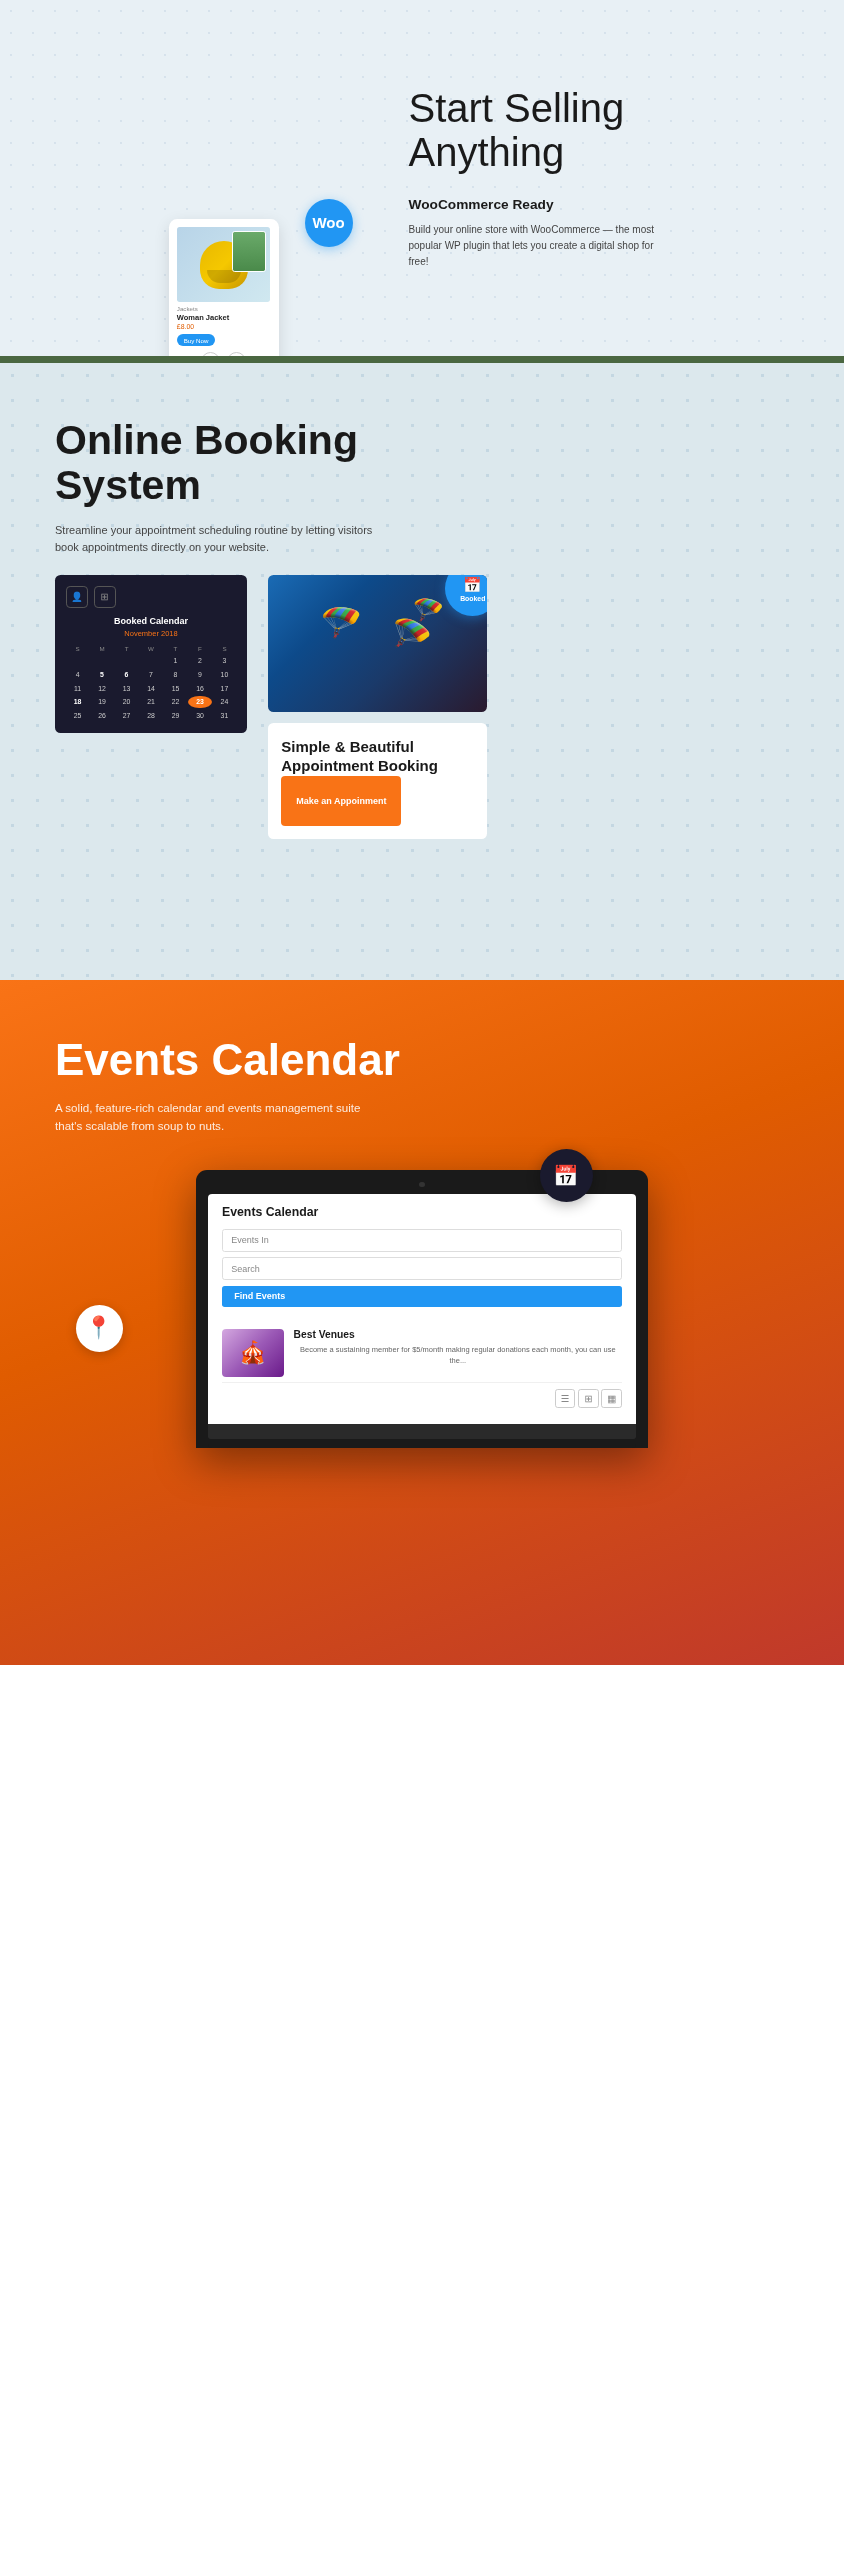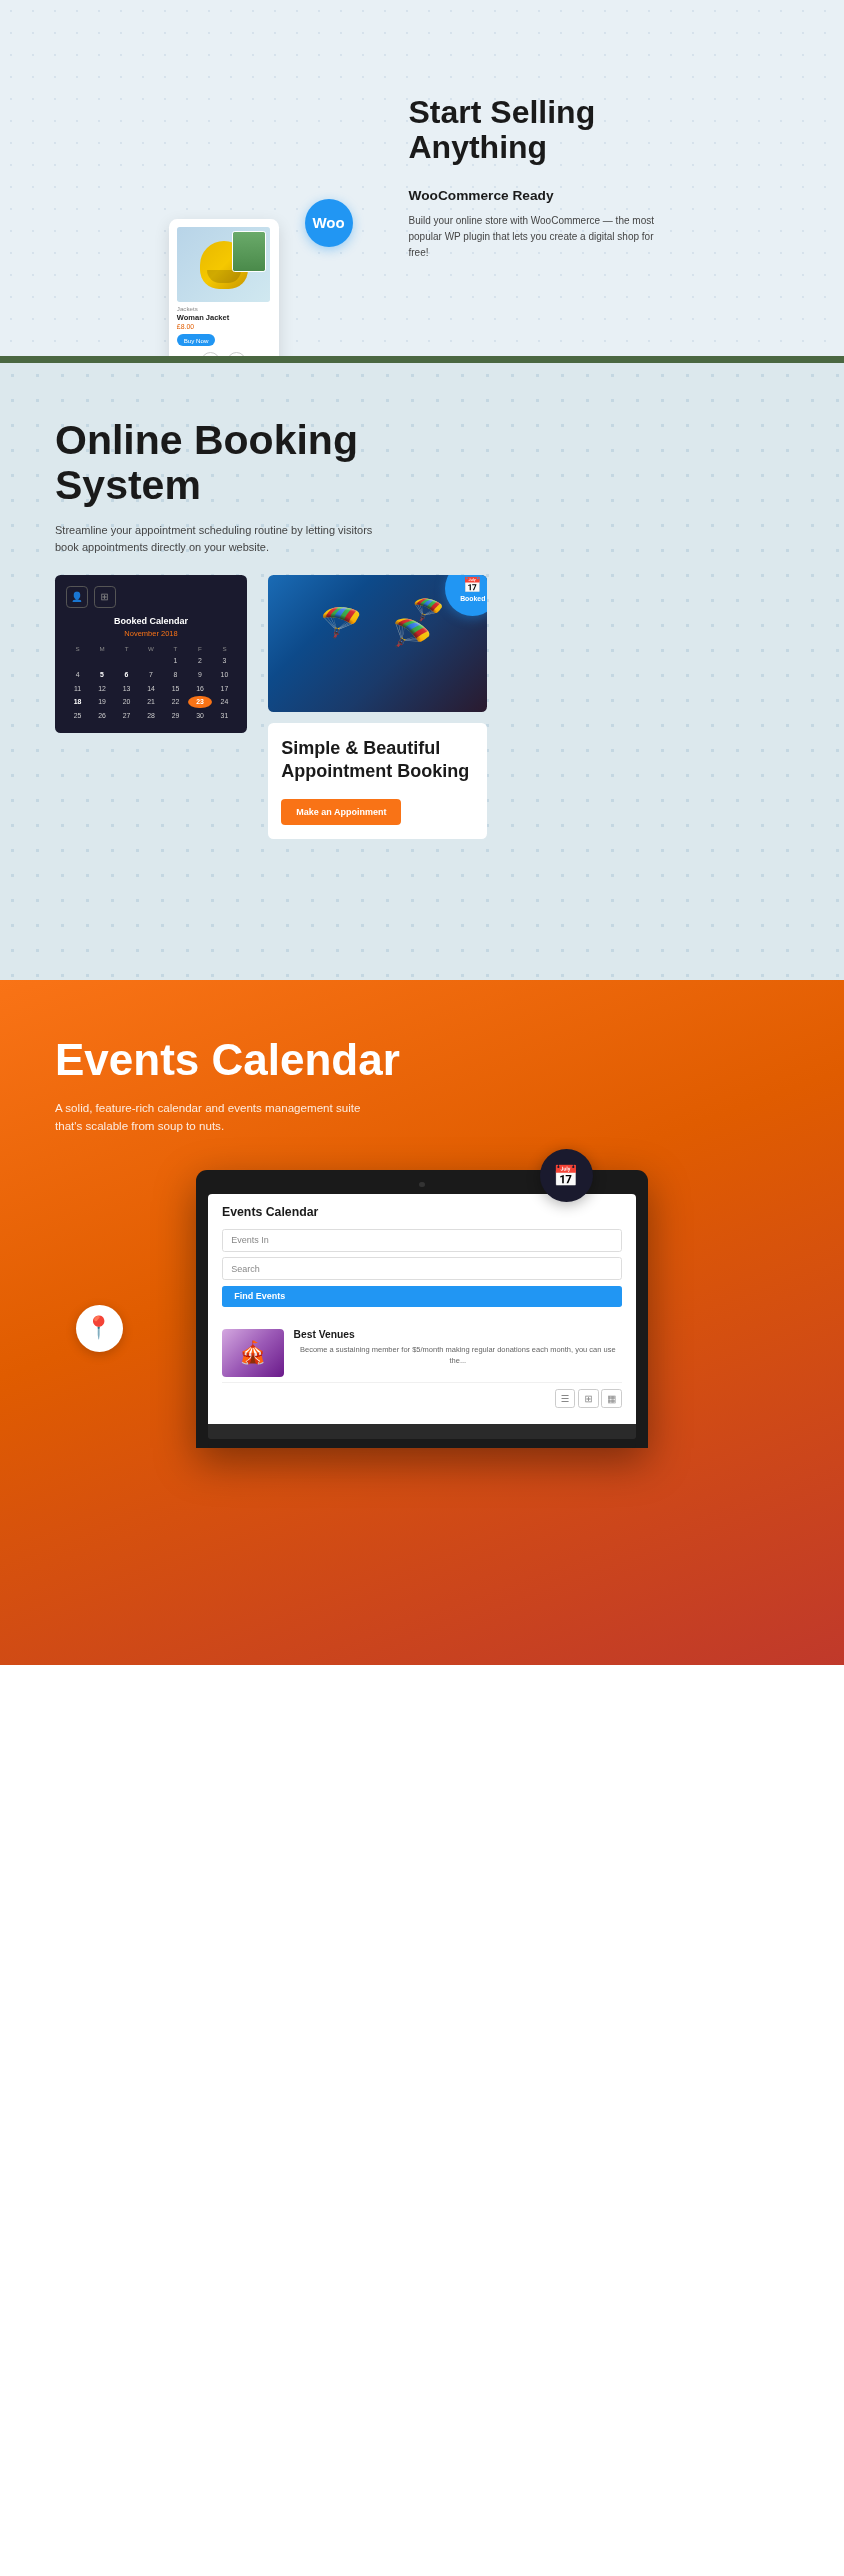--- a/index.html
+++ b/index.html
@@ -135,22 +135,22 @@
       box-shadow: 0 5.5px 16.4px rgba(0,0,0,0.12);
       width: 110px;
       z-index: 4;
     }
     .woo-text-block {
       max-width: 260px;
       z-index: 2;
       position: relative;
     }
     .woo-title {
-      font-size: 32px;
-      font-weight: 700;
+      font-size: 40px;
+      font-weight: 400;
       color: #1a1a1a;
       line-height: 1.1;
       margin-bottom: 23px;
     }
     .woo-subtitle {
       font-size: 13.7px;
       font-weight: 700;
       color: #1a1a1a;
       margin-bottom: 9.6px;
     }
@@ -315,31 +315,31 @@
       box-shadow: 0 2.7px 11px rgba(33,150,243,0.4);
     }
     .booked-badge-icon { font-size: 15px; margin-bottom: 1.4px; }
     .booking-info-card {
       background: #fff;
       border-radius: 5.5px;
       padding: 13.7px;
       width: 219px;
     }
     .booking-info-title {
-      font-size: 18px;
+      font-size: 15px;
       font-weight: 700;
       color: #1a1a1a;
-      margin-bottom: 16px;
+      margin-bottom: 0;
       line-height: 1.3;
     }
     .booking-appt-btn {
       background: #f97316;
       color: #fff;
       border-radius: 4.1px;
-      padding: 8px 15px;
+      padding: 20px 15px;
       font-size: 9px;
       font-weight: 600;
       display: inline-block;
       cursor: pointer;
     }
 
     
     .section-events {
       background: linear-gradient(160deg, #f97316 0%, #e05c00 40%, #c0392b 100%);
       padding: 55px 55px 0;

